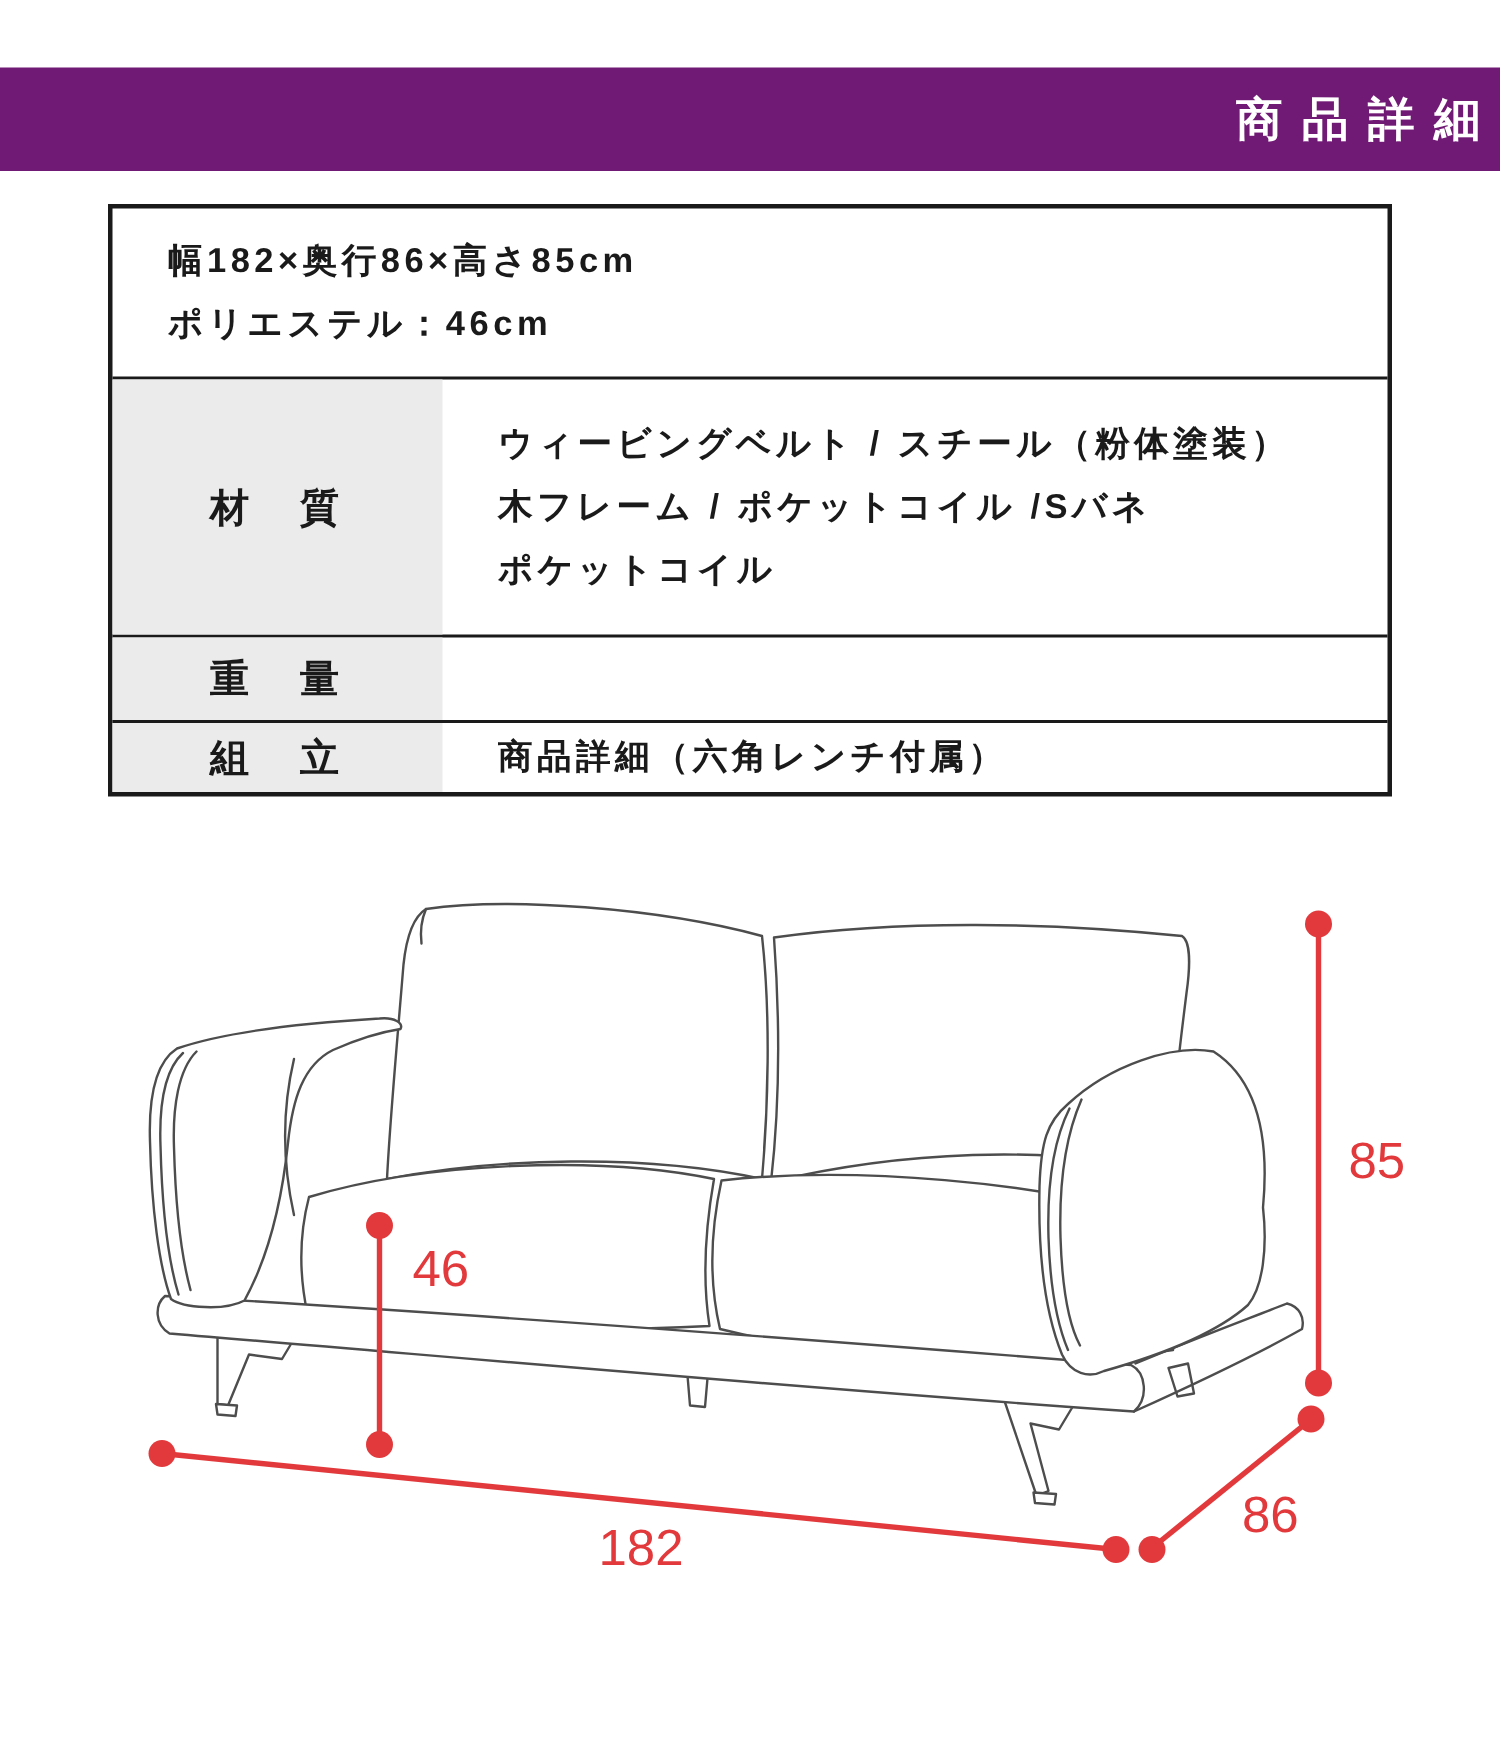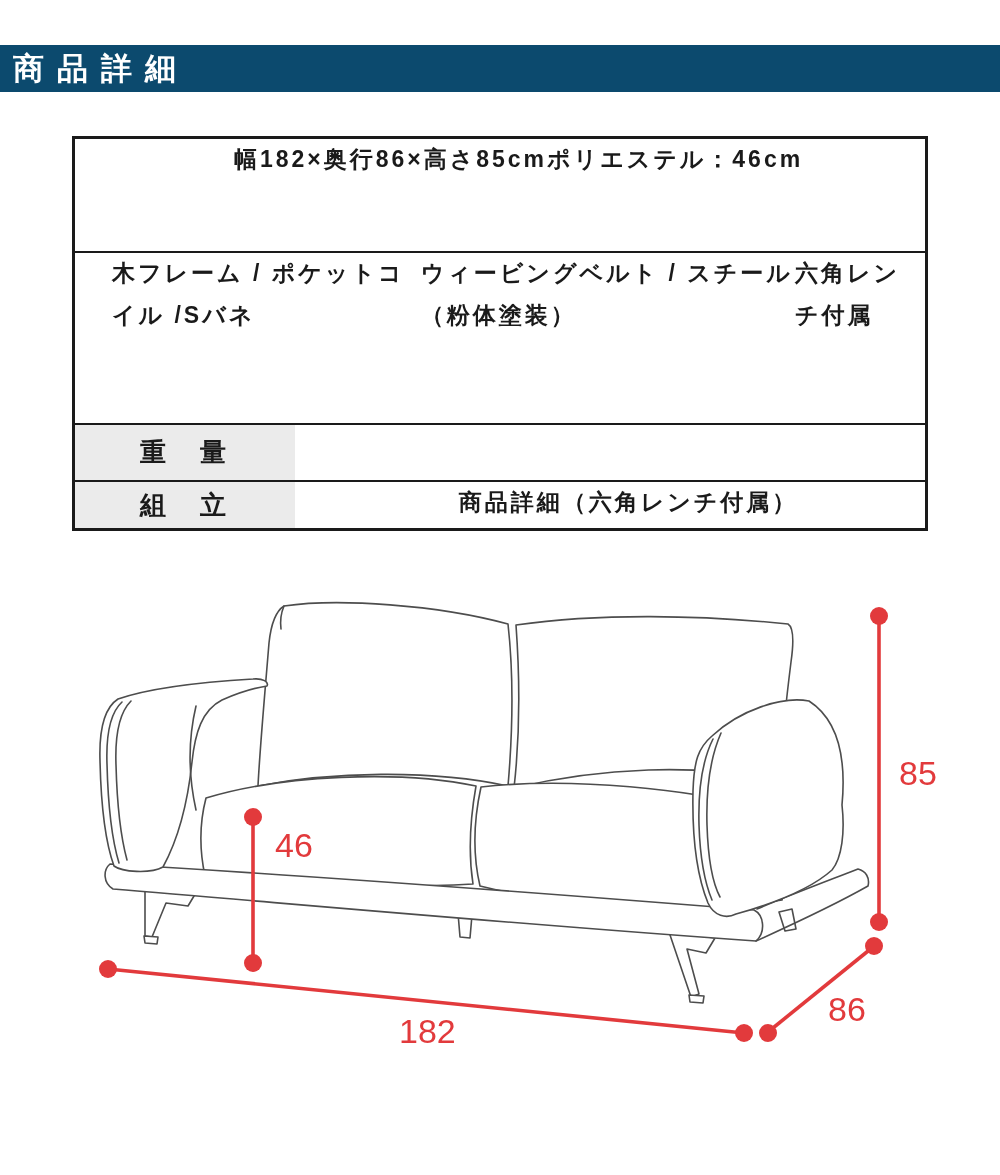--- a/index.html
+++ b/index.html
@@ -3,22 +3,22 @@
 <meta charset="utf-8">
 <style>
   html,body{margin:0;padding:0;}
   body{
     width:1000px;height:1175px;position:relative;background:#ffffff;
     font-family:"Liberation Sans","DejaVu Sans",sans-serif;
     color:#1a1a1a;overflow:hidden;
   }
   
   .header-bar{
-    position:absolute;left:0;top:45px;width:1000px;height:47px;
-    background:#0c4a6e;display:flex;align-items:center;justify-content:flex-start;
+    position:absolute;left:0;top:45px;width:1000px;height:69px;
+    background:#701a75;display:flex;align-items:center;justify-content:flex-end;
   }
   .header-bar .title{
     color:#fff;font-size:31px;font-weight:bold;
     letter-spacing:13px;padding-left:13px;white-space:nowrap;
   }
   
   .spec-table{
     position:absolute;left:72px;top:136px;width:856px;
     border:3px solid #1a1a1a;box-sizing:border-box;background:#fff;
   }
@@ -27,21 +27,21 @@
   .row-size  {height:112px;}
   .row-material{height:172px;}
   .row-weight{height:57px;gap:14px;}
   .row-assembly{height:48px;justify-content:space-between;}
   .spec-label{
     width:220px;flex:0 0 220px;background:#ebebeb;
     display:flex;align-items:center;justify-content:center;
     font-size:26px;font-weight:bold;letter-spacing:4px;
   }
   .spec-value{
-    flex:1;display:flex;flex-direction:row;justify-content:center;
+    flex:1;display:flex;flex-direction:column;justify-content:center;
     padding-left:37px;font-size:23px;font-weight:bold;letter-spacing:3px;
     line-height:1.82;
   }
   
   .diagram-svg{position:absolute;left:0;top:0;width:1000px;height:1175px;}
   .sofa-line{fill:none;stroke:#4d4d4d;stroke-width:1.6;stroke-linecap:round;stroke-linejoin:round;}
   .sofa-fill{fill:#ffffff;stroke:#4d4d4d;stroke-width:1.6;stroke-linecap:round;stroke-linejoin:round;}
   .dim-line{stroke:#e23a3c;stroke-width:3.6;fill:none;}
   .dim-dot{fill:#e23a3c;stroke:none;}
   .dim-text{
@@ -59,24 +59,25 @@
 <div class="spec-table">
 
   <div class="spec-row row-size">
     <div class="spec-value">
       <div>幅182×奥行86×高さ85cm</div>
       <div>ポリエステル：46cm</div>
     </div>
   </div>
 
   <div class="spec-row row-material">
+    <div class="spec-label">材　質</div>
     <div class="spec-value">
+      <div>ウィービングベルト / スチール（粉体塗装）</div>
       <div>木フレーム / ポケットコイル /Sバネ</div>
-      <div>ウィービングベルト / スチール（粉体塗装）</div>
-      <div>六角レンチ付属</div>
+      <div>ポケットコイル</div>
     </div>
   </div>
 
   <div class="spec-row row-weight">
     <div class="spec-label">重　量</div>
   </div>
 
   <div class="spec-row row-assembly">
     <div class="spec-label">組　立</div>
     <div class="spec-value">

